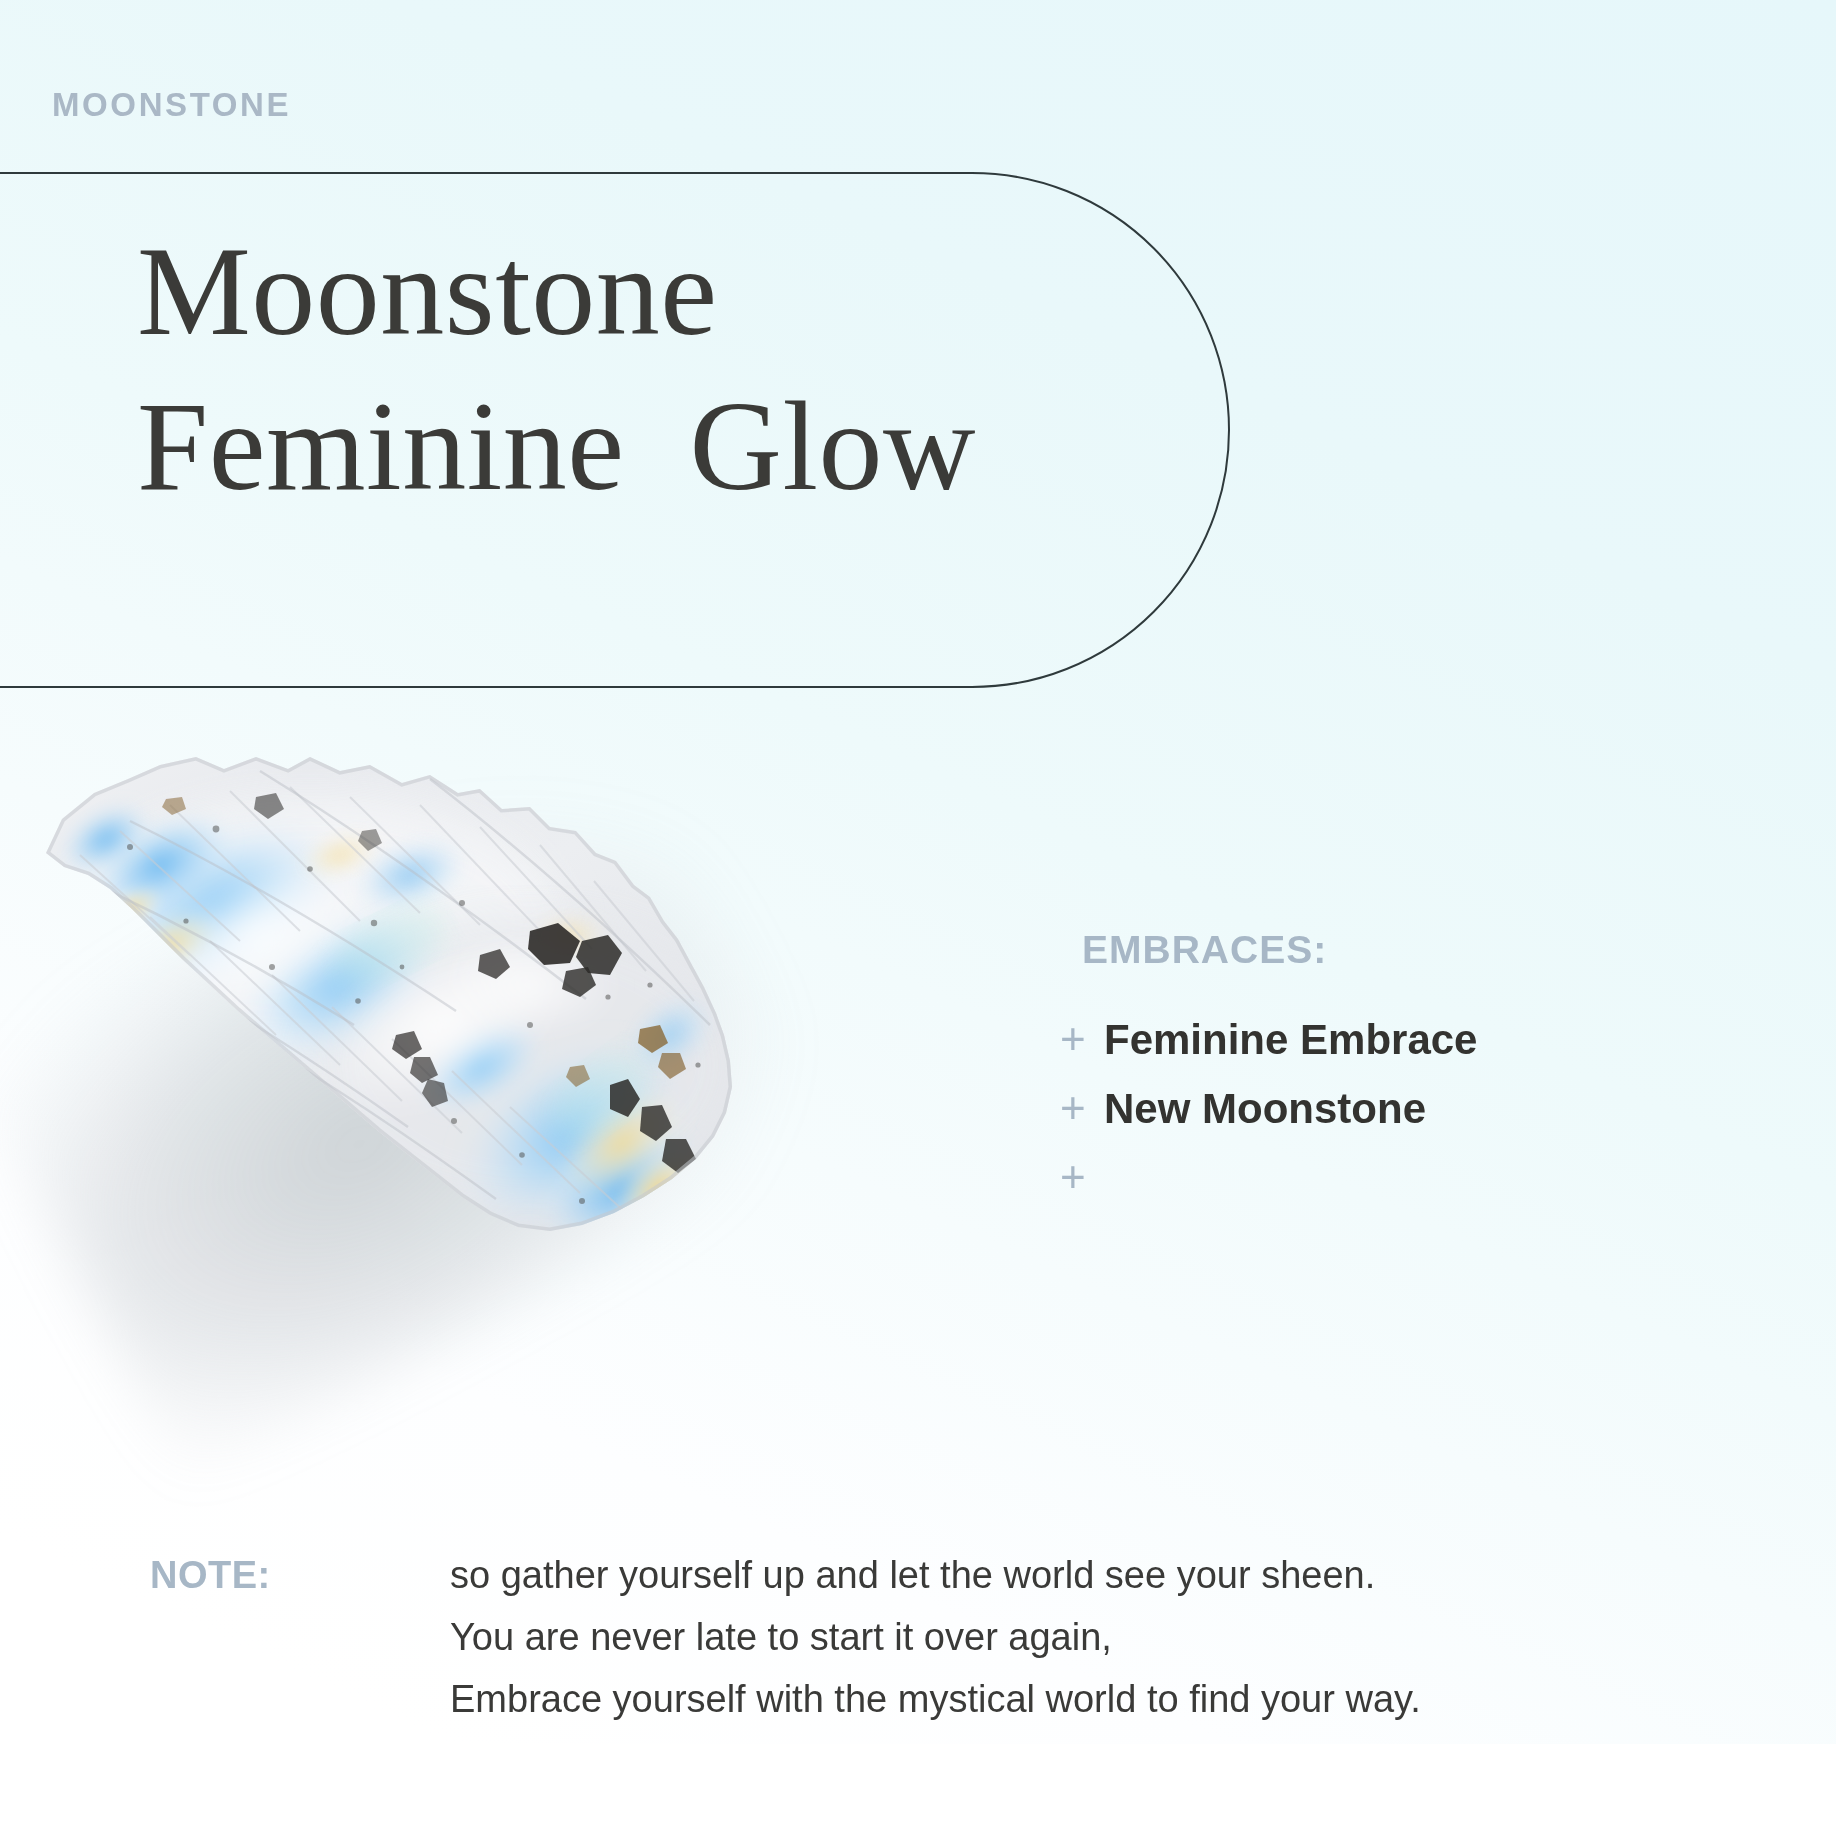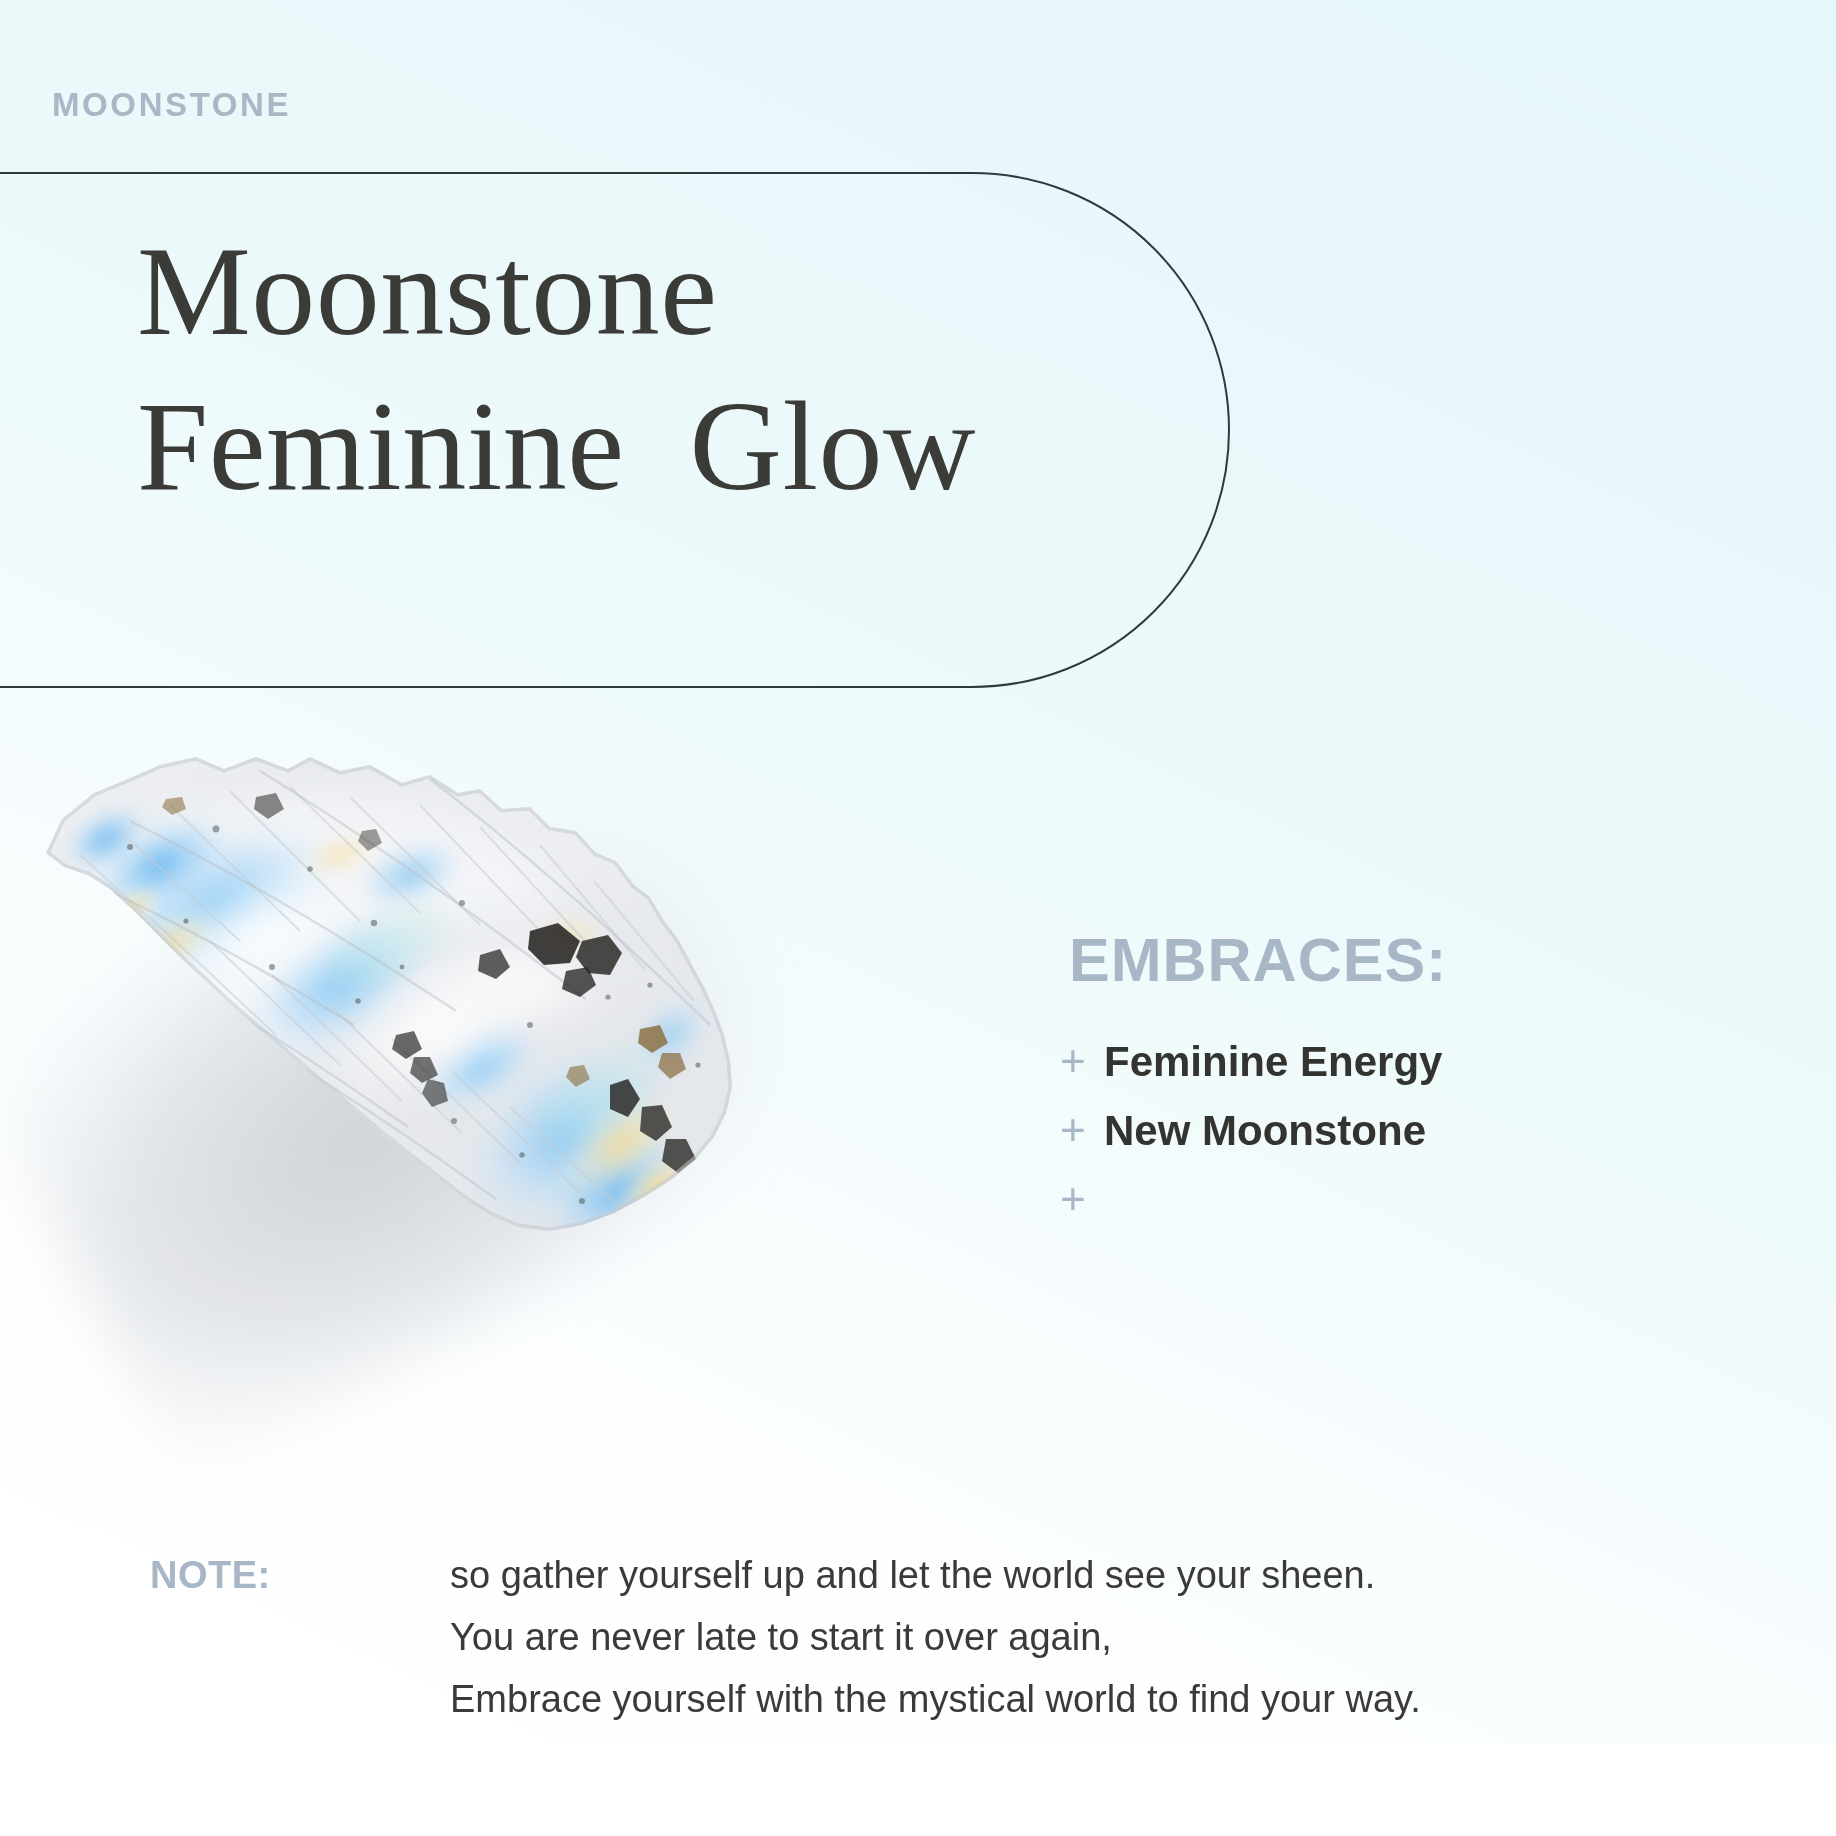--- a/index.html
+++ b/index.html
@@ -99,27 +99,27 @@
   }
 
   
   .embraces {
     position: absolute;
     left: 1060px;
     top: 930px;
     width: 700px;
   }
   .embraces-title {
-    font-size: 61px;
+    font-size: 39px;
     font-weight: bold;
     color: #a7b7c6;
     letter-spacing: 1px;
     line-height: 1;
     margin-bottom: 42px;
-    margin-left: 9px;
+    margin-left: 22px;
     white-space: nowrap;
   }
   .embrace-item {
     display: flex;
     align-items: baseline;
     margin-bottom: 12px;
   }
   .plus-icon {
     width: 44px;
     flex: 0 0 44px;
@@ -344,21 +344,21 @@
                  L172,224 L146,198 L122,174 L100,154 L78,140 L54,132 Z" fill="none" stroke="#c5c8ce" stroke-width="7" opacity="0.55"></path>
       </g>
     </svg>
   </div>
 
   <div class="embraces">
     <div class="embraces-title">EMBRACES:</div>
 
     <div class="embrace-item">
       <span class="plus-icon">+</span>
-      <span class="embrace-label">Feminine Energy</span>
+      <span class="embrace-label">Feminine Embrace</span>
     </div>
     <div class="embrace-item">
       <span class="plus-icon">+</span>
       <span class="embrace-label">New Moonstone</span>
     </div>
     <div class="embrace-item">
       <span class="plus-icon">+</span>
     </div>
   </div>
 

